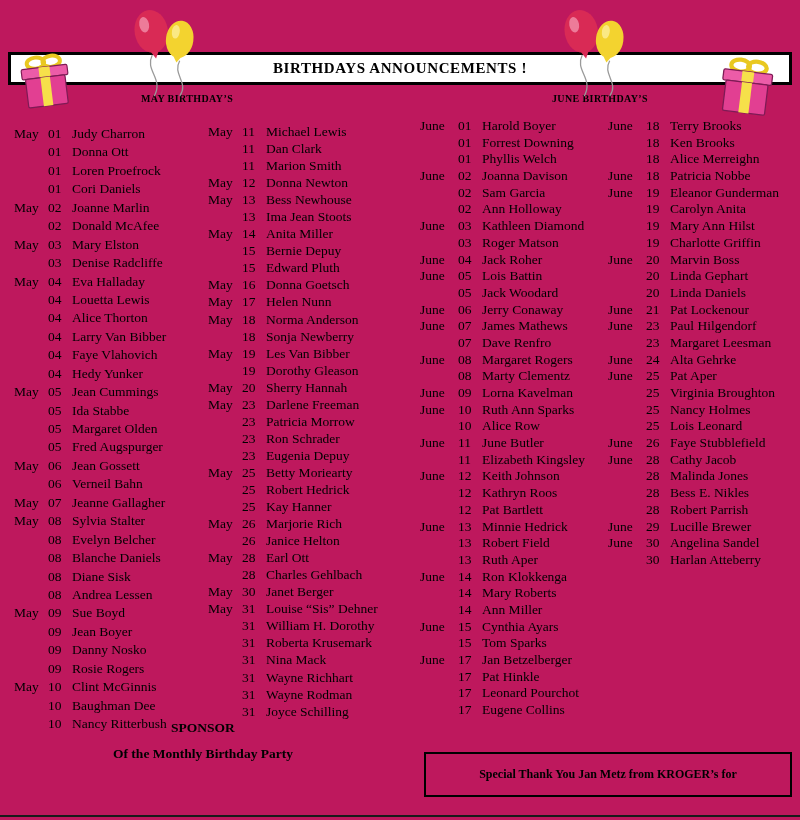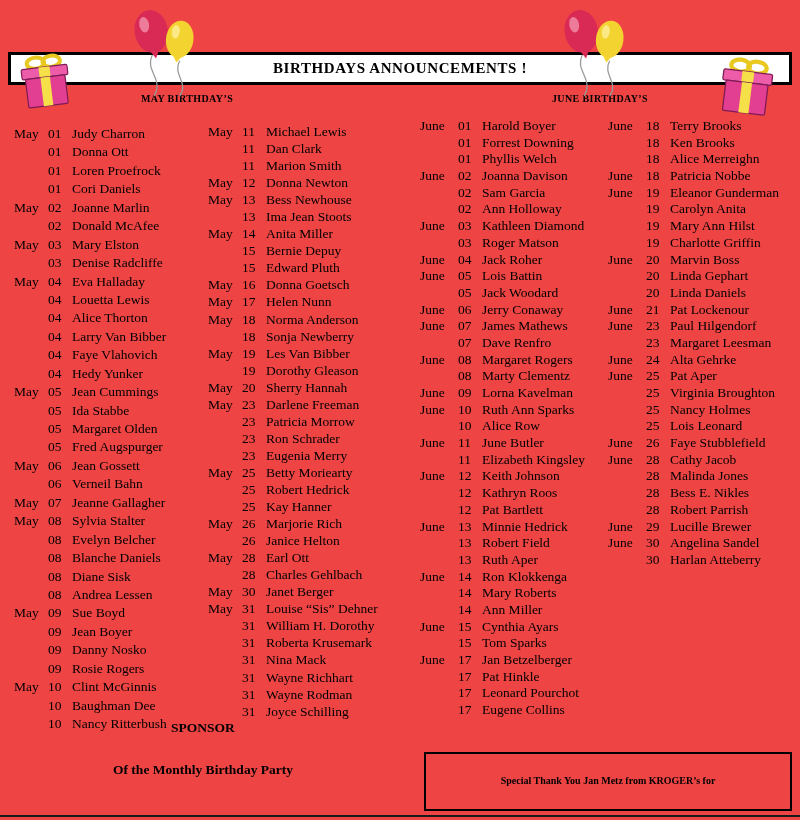--- a/index.html
+++ b/index.html
@@ -1,19 +1,19 @@
 <!DOCTYPE html>
 <html><head>
 <meta charset="utf-8">
 <style>
   *{margin:0;padding:0;box-sizing:border-box}
   html,body{background:#fff}
   body{width:800px;height:820px;position:relative;overflow:hidden;
        font-family:"Liberation Serif",serif;color:#000}
-  .page{position:absolute;inset:0;background:#ef4444}
+  .page{position:absolute;inset:0;background:#be185d}
 
   .banner{position:absolute;left:8px;top:52px;width:784px;height:33px;
           border:3px solid #000;background:#fff;z-index:1;
           display:flex;align-items:center;justify-content:center}
   .banner span{font-weight:bold;font-size:15px;letter-spacing:.6px}
 
   .balloons{position:absolute;z-index:2}
   .balloons-left{left:118px;top:2px}
   .balloons-right{left:548px;top:2px}
 
@@ -36,25 +36,25 @@
   .col-may2{left:208px;top:124px}
   .col-may2 .row{height:17.05px}
   .col-june1{left:420px;top:118px}
   .col-june2{left:608px;top:118px}
   .col-june1 .row,.col-june2 .row{height:16.7px}
   .col-may1 .m,.col-may2 .m{width:34px}
   .col-june1 .m,.col-june2 .m{width:38px}
 
   .sponsor{position:absolute;left:203px;top:720px;transform:translateX(-50%);
            text-align:center;font-weight:bold;font-size:13.5px;white-space:nowrap}
-  .sponsor .l2{margin-top:26px}
+  .sponsor .l2{margin-top:10px}
 
   .thanks-box{position:absolute;left:424px;top:752px;width:368px;
-              border:2px solid #000;padding:20px 6px;text-align:center;
-              font-weight:bold;font-size:10px;line-height:1.45}
+              border:2px solid #000;padding:12px 6px;text-align:center;
+              font-weight:bold;font-size:12px;line-height:1.45}
 
   .bottom-rule{position:absolute;left:0;right:0;top:815px;height:2px;background:#1a1a1a}
 </style>
 </head>
 <body>
 
 <div class="page">
 
   <div class="balloons balloons-left">
     <svg width="95" height="98" viewBox="0 0 95 100">
@@ -382,21 +382,21 @@
         <span class="n">Patricia Morrow</span>
       </div>
       <div class="row">
         <span class="m"></span>
         <span class="d">23</span>
         <span class="n">Ron Schrader</span>
       </div>
       <div class="row">
         <span class="m"></span>
         <span class="d">23</span>
-        <span class="n">Eugenia Merry</span>
+        <span class="n">Eugenia Depuy</span>
       </div>
       <div class="row">
         <span class="m">May</span>
         <span class="d">25</span>
         <span class="n">Betty Moriearty</span>
       </div>
       <div class="row">
         <span class="m"></span>
         <span class="d">25</span>
         <span class="n">Robert Hedrick</span>

